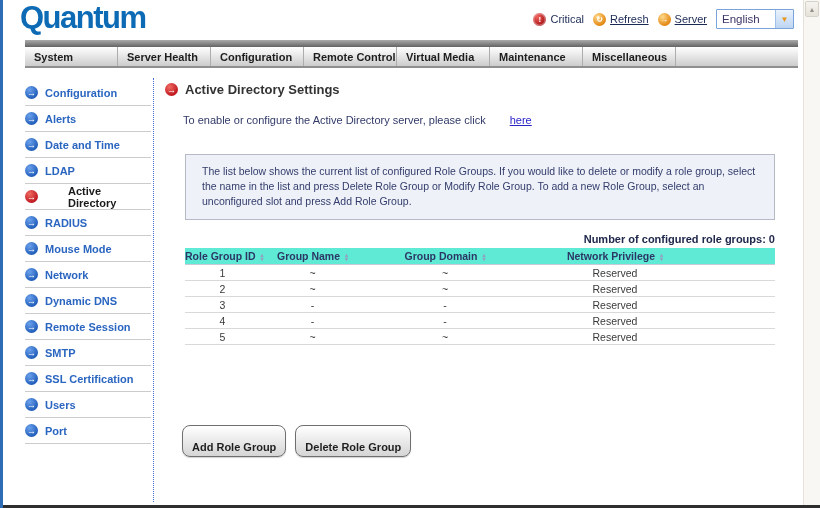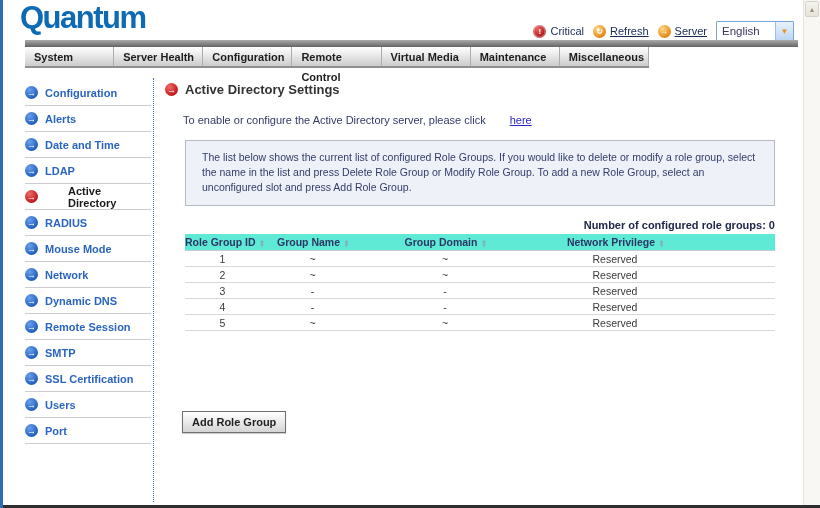--- a/index.html
+++ b/index.html
@@ -18,41 +18,41 @@
 
   
   .scrollbar { position:absolute; right:0; top:0; width:17px; height:505px; background:#f8f7f3; border-left:1px solid #e4e2db; z-index:9; }
   .scroll-up { margin:1px; height:16px; background:linear-gradient(#f6f4ee,#e6e3da); border:1px solid #d5d2c8; border-radius:2px;
                display:flex; align-items:center; justify-content:center; color:#96928a; font-size:7px; }
   .scroll-up::before { content:"\25B2"; }
 
   
   .header { position:absolute; left:3px; top:0; right:18px; height:40px; background:#fff;border-radius:19px; }
   .logo { position:absolute; left:17px; top:0px; font-size:31px; font-weight:bold; letter-spacing:-1.5px; color:#0d6bb5; }
-  .header-right { position:absolute; right:8px; top:21px; display:flex; align-items:center; gap:9px; font-size:11px; color:#1b2a55; white-space:nowrap; }
+  .header-right { position:absolute; right:8px; top:9px; display:flex; align-items:center; gap:9px; font-size:11px; color:#1b2a55; white-space:nowrap; }
   .hgroup { display:flex; align-items:center; gap:4px; cursor:pointer; }
   .ball { width:13px; height:13px; border-radius:50%; display:inline-flex; align-items:center; justify-content:center;
           color:#fff; font-size:8px; font-weight:bold; flex:0 0 auto; }
   .ball-red { background:radial-gradient(circle at 35% 30%, #f2635d, #a50d10 75%); box-shadow:inset 0 0 0 1.5px rgba(255,255,255,.35); }
   .ball-red::before { content:"!"; }
   .ball-orange { background:radial-gradient(circle at 35% 30%, #ffd98a, #e07f06 78%); }
   .ball-refresh::before { content:"\21BB"; }
   .ball-logout::before { content:"\2192"; }
   .hlink { text-decoration:underline; color:#1b2a55; }
   .lang-wrap { position:relative; display:inline-block; }
   .lang-wrap select { width:78px; height:20px; border:1px solid #7aa4d9; background:#fff; color:#3a3566;
                       font-family:"Liberation Sans",sans-serif; font-size:11.5px; padding:0 20px 0 5px;
                       appearance:none; -webkit-appearance:none; border-radius:1px; }
   .lang-wrap::after { content:"\25BC"; position:absolute; right:1px; top:1px; bottom:1px; width:17px;
                       background:linear-gradient(#eaf2fc,#bdd5f2); border-left:1px solid #9fc0e8;
                       color:#e8951d; font-size:8px; display:flex; align-items:center; justify-content:center; pointer-events:none; }
 
   
   .navstrip { position:absolute; left:25px; top:40px; width:773px; height:7px; background:linear-gradient(#ababab,#646464); }
-  .tabs { position:absolute; left:25px; top:47px; width:624px; height:21px; display:flex;
+  .tabs { position:absolute; left:25px; top:47px; width:773px; height:21px; display:flex;
           background:linear-gradient(#ffffff,#cccccc); border-bottom:2px solid #8f8f8f; }
   .tab { width:93px; line-height:20px; padding-left:9px; font-size:11px; font-weight:bold; color:#1d1d1d;
          border-right:1px solid #adadad; cursor:pointer; }
 
   
   .sidebar { position:absolute; left:25px; top:80px; width:126px; }
   .side-item { display:flex; align-items:center; gap:7px; height:26px; border-bottom:1px solid #cccccc; cursor:pointer; }
   .circle-icon { width:13px; height:13px; border-radius:50%; flex:0 0 auto;
                  background:radial-gradient(circle at 35% 30%, #6aa0ec, #1a58b6 78%);
                  color:#fff; display:inline-flex; align-items:center; justify-content:center;
@@ -63,35 +63,35 @@
   .side-item.active .side-label { color:#1a1a1a;margin-left:23px; }
 
   .vsep { position:absolute; left:153px; top:78px; height:424px; border-left:1px dotted #4a6fd4; }
 
   
   .main { position:absolute; left:165px; top:82px; width:632px; }
   .title-row { display:flex; align-items:center; gap:7px; }
   .page-title { font-size:13px; font-weight:bold; color:#333333; }
   .intro { margin:17px 0 0 18px; font-size:11px; color:#323a68; }
   .here { color:#2a24c8; text-decoration:underline; cursor:pointer;padding-left:21px; }
-  .infobox { margin:14px 0 0 20px; width:590px; background:#eef1f8; border:1px solid #b6bac6;
+  .infobox { margin:28px 0 0 20px; width:590px; background:#eef1f8; border:1px solid #b6bac6;
              padding:9px 16px; font-size:10.5px; color:#333c6b; line-height:1.45; }
   .count { width:590px; margin:13px 0 3px 20px; text-align:right; font-size:11px; font-weight:bold; color:#20284c; }
   table.roles { margin-left:20px; width:590px; border-collapse:collapse; font-size:10.5px; table-layout:fixed; }
   table.roles th { background:#5eead4; color:#2c3766; font-weight:bold; height:17px; text-align:center;
                    border-bottom:1px solid #c9ccd6; white-space:nowrap; cursor:pointer; }
   table.roles td { text-align:center; height:16px; border-bottom:1px solid #d9d9d9; color:#3a3a3a; background:#fff; }
   .sort-icon { display:inline-flex; flex-direction:column; margin-left:5px; vertical-align:middle;
                color:#8fa3c0; font-size:6px; line-height:4px; }
   .sort-icon::before { content:"\25B4"; }
   .sort-icon::after { content:"\25BE"; }
   .btn-row { margin:80px 0 0 17px; display:flex; gap:9px; }
-  .btn { border:1px solid #6f6f6f; border-radius:0; background:linear-gradient(#ffffff,#d5d5d5);
+  .btn { border:1px solid #6f6f6f; border-radius:8px; background:linear-gradient(#ffffff,#d5d5d5);
          font-family:"Liberation Sans",sans-serif; font-size:11px; font-weight:bold; color:#1f1f1f;
-         padding:3px 9px; height:22px; cursor:pointer; box-shadow:0 1px 1px rgba(0,0,0,.18); }
+         padding:15px 9px; height:16px; cursor:pointer; box-shadow:0 1px 1px rgba(0,0,0,.18); }
 </style>
 </head>
 <body>
 
 <div class="page">
 
   <div class="header">
     <div class="logo">Quantum</div>
     <div class="header-right">
       <span class="hgroup">
@@ -247,20 +247,21 @@
     <td>~</td>
     <td>~</td>
     <td>Reserved</td>
     <td></td>
   </tr>
         </tbody>
     </table>
 
     <div class="btn-row" id="btns">
         <button class="btn">Add Role Group</button>
+        <button class="btn">Delete Role Group</button>
       </div>
   </div>
 
   <div class="scrollbar">
     <div class="scroll-up"></div>
   </div>
   <div class="left-edge"></div>
   <div class="bottom-bar"></div>
 
 </div>

